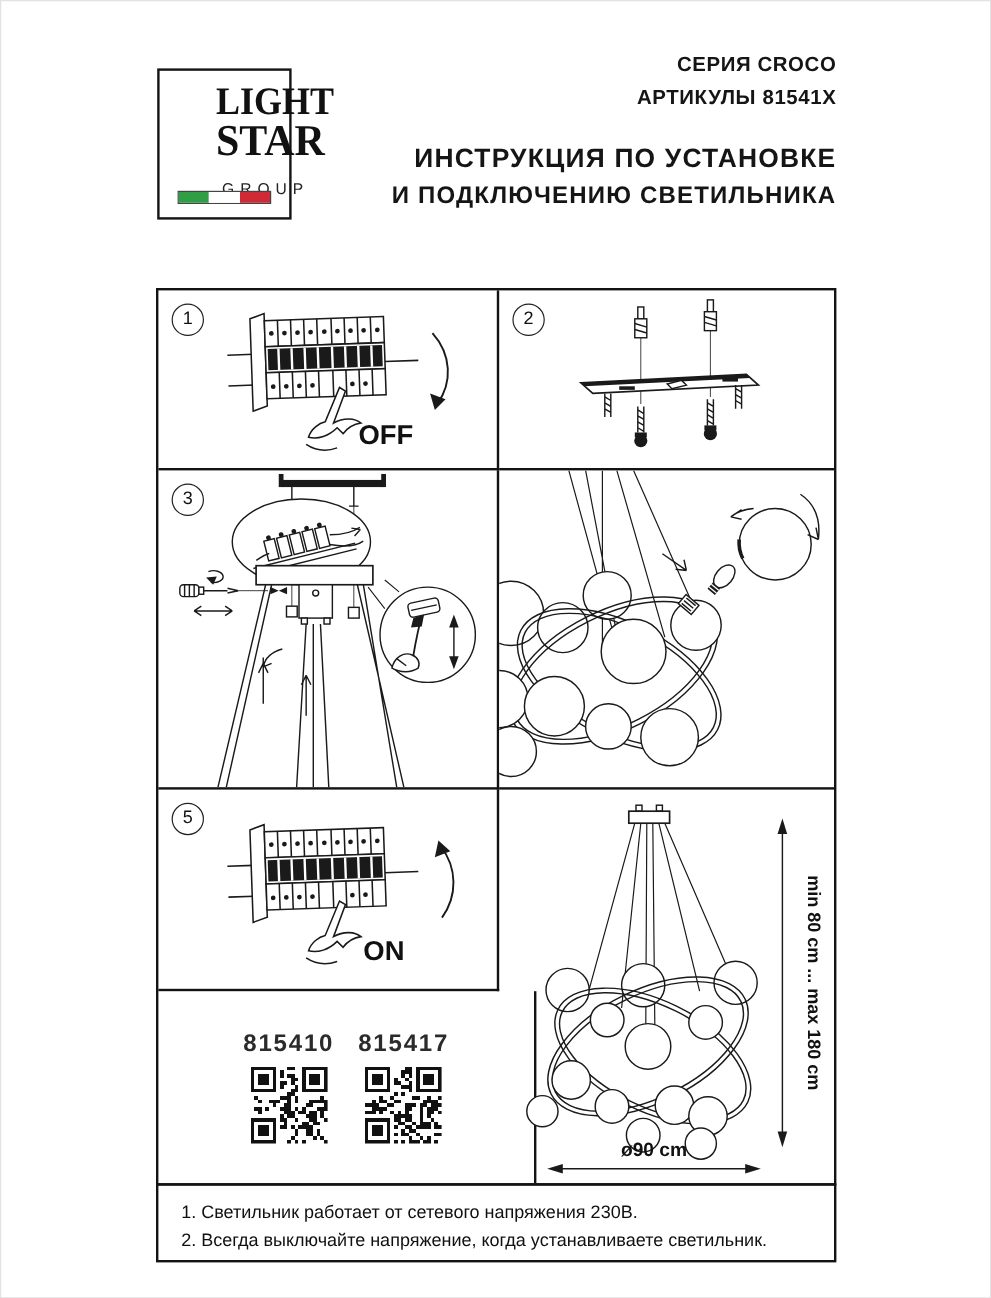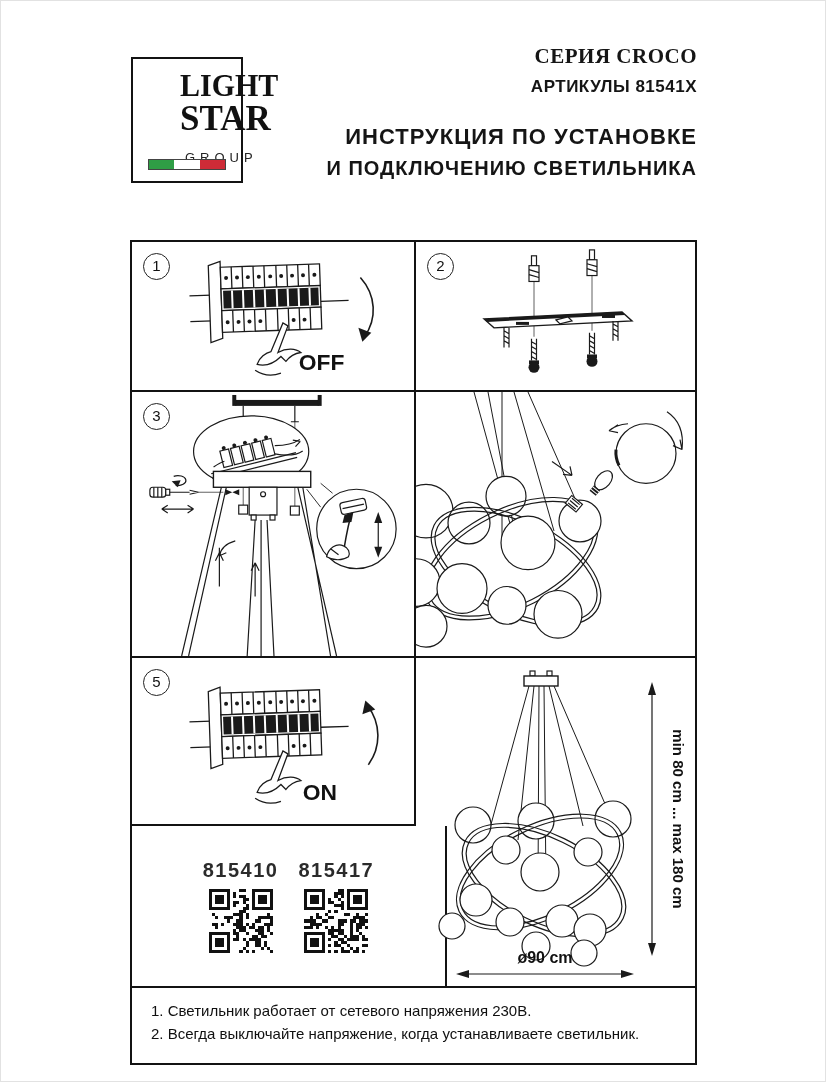--- a/index.html
+++ b/index.html
@@ -12,21 +12,21 @@
   .logo-light{font-family:"Liberation Serif",serif;font-weight:bold;font-size:30px;line-height:1;margin-top:11px;transform:scaleY(1.08);}
   .logo-star{font-family:"Liberation Serif",serif;font-weight:bold;font-size:35px;line-height:1;margin-top:0px;transform:scaleY(1.05);}
   .logo-group{font-size:13px;letter-spacing:5px;padding-left:5px;margin-top:15px;color:#222;}
   .logo-flag{position:absolute;left:15px;right:15px;bottom:11px;height:9px;border:1px solid #444;display:flex;}
   .logo-flag span{flex:1;}
   .f-green{background:#2f9e45;}
   .f-white{background:#ffffff;}
   .f-red{background:#ce2b37;}
   
   .header{position:absolute;right:129px;top:44px;text-align:right;font-weight:bold;color:#151515;}
-  .h-series{font-size:21px;letter-spacing:.5px;font-family:Liberation Serif, serif;}
+  .h-series{font-size:17px;letter-spacing:.5px;}
   .h-articles{font-size:17px;letter-spacing:.5px;margin-top:8px;}
   .h-title1{font-size:22px;letter-spacing:1px;margin-top:27px;}
   .h-title2{font-size:20px;letter-spacing:1px;margin-top:7px;}
   
   .grid{position:absolute;left:130px;top:240px;width:567px;height:748px;
         border:2px solid #131313;box-sizing:border-box;background:#fff;}
   .cell{position:absolute;box-sizing:border-box;}
   .c1{left:0;top:0;width:284px;height:150px;border-right:2px solid #131313;border-bottom:2px solid #131313;}
   .c2{left:284px;top:0;width:279px;height:150px;border-bottom:2px solid #131313;}
   .c3{left:0;top:150px;width:284px;height:266px;border-right:2px solid #131313;border-bottom:2px solid #131313;}
@@ -36,21 +36,21 @@
   .cch{left:284px;top:416px;width:279px;height:328px;}
   .cell > svg.illu{position:absolute;left:0;top:0;width:100%;height:100%;}
   .stepnum{position:absolute;left:11px;top:11px;width:27px;height:27px;border:1.5px solid #222;
            border-radius:50%;box-sizing:border-box;text-align:center;line-height:23px;font-size:15px;background:#fff;z-index:2;}
   
   .qr-row{display:flex;height:100%;align-items:center;justify-content:center;gap:20px;}
   .qr-item{text-align:center;}
   .qr-label{font-size:20px;font-weight:bold;letter-spacing:1.5px;color:#2b2b2b;margin-bottom:7px;}
   svg.qr{width:64px;height:64px;shape-rendering:crispEdges;display:block;margin:0 auto;}
   
-  .notes{position:absolute;left:130px;top:986px;width:567px;height:79px;border:2px solid #131313;
+  .notes{position:absolute;left:130px;top:986px;width:567px;height:66px;border:2px solid #131313;
          box-sizing:border-box;padding:11px 0 0 19px;font-size:15px;line-height:1.55;color:#101010;}
 </style>
 </head>
 <body>
 
 <div class="page">
 
   <div class="logo-box">
     <div class="logo-light">LIGHT</div>
     <div class="logo-star">STAR</div>

